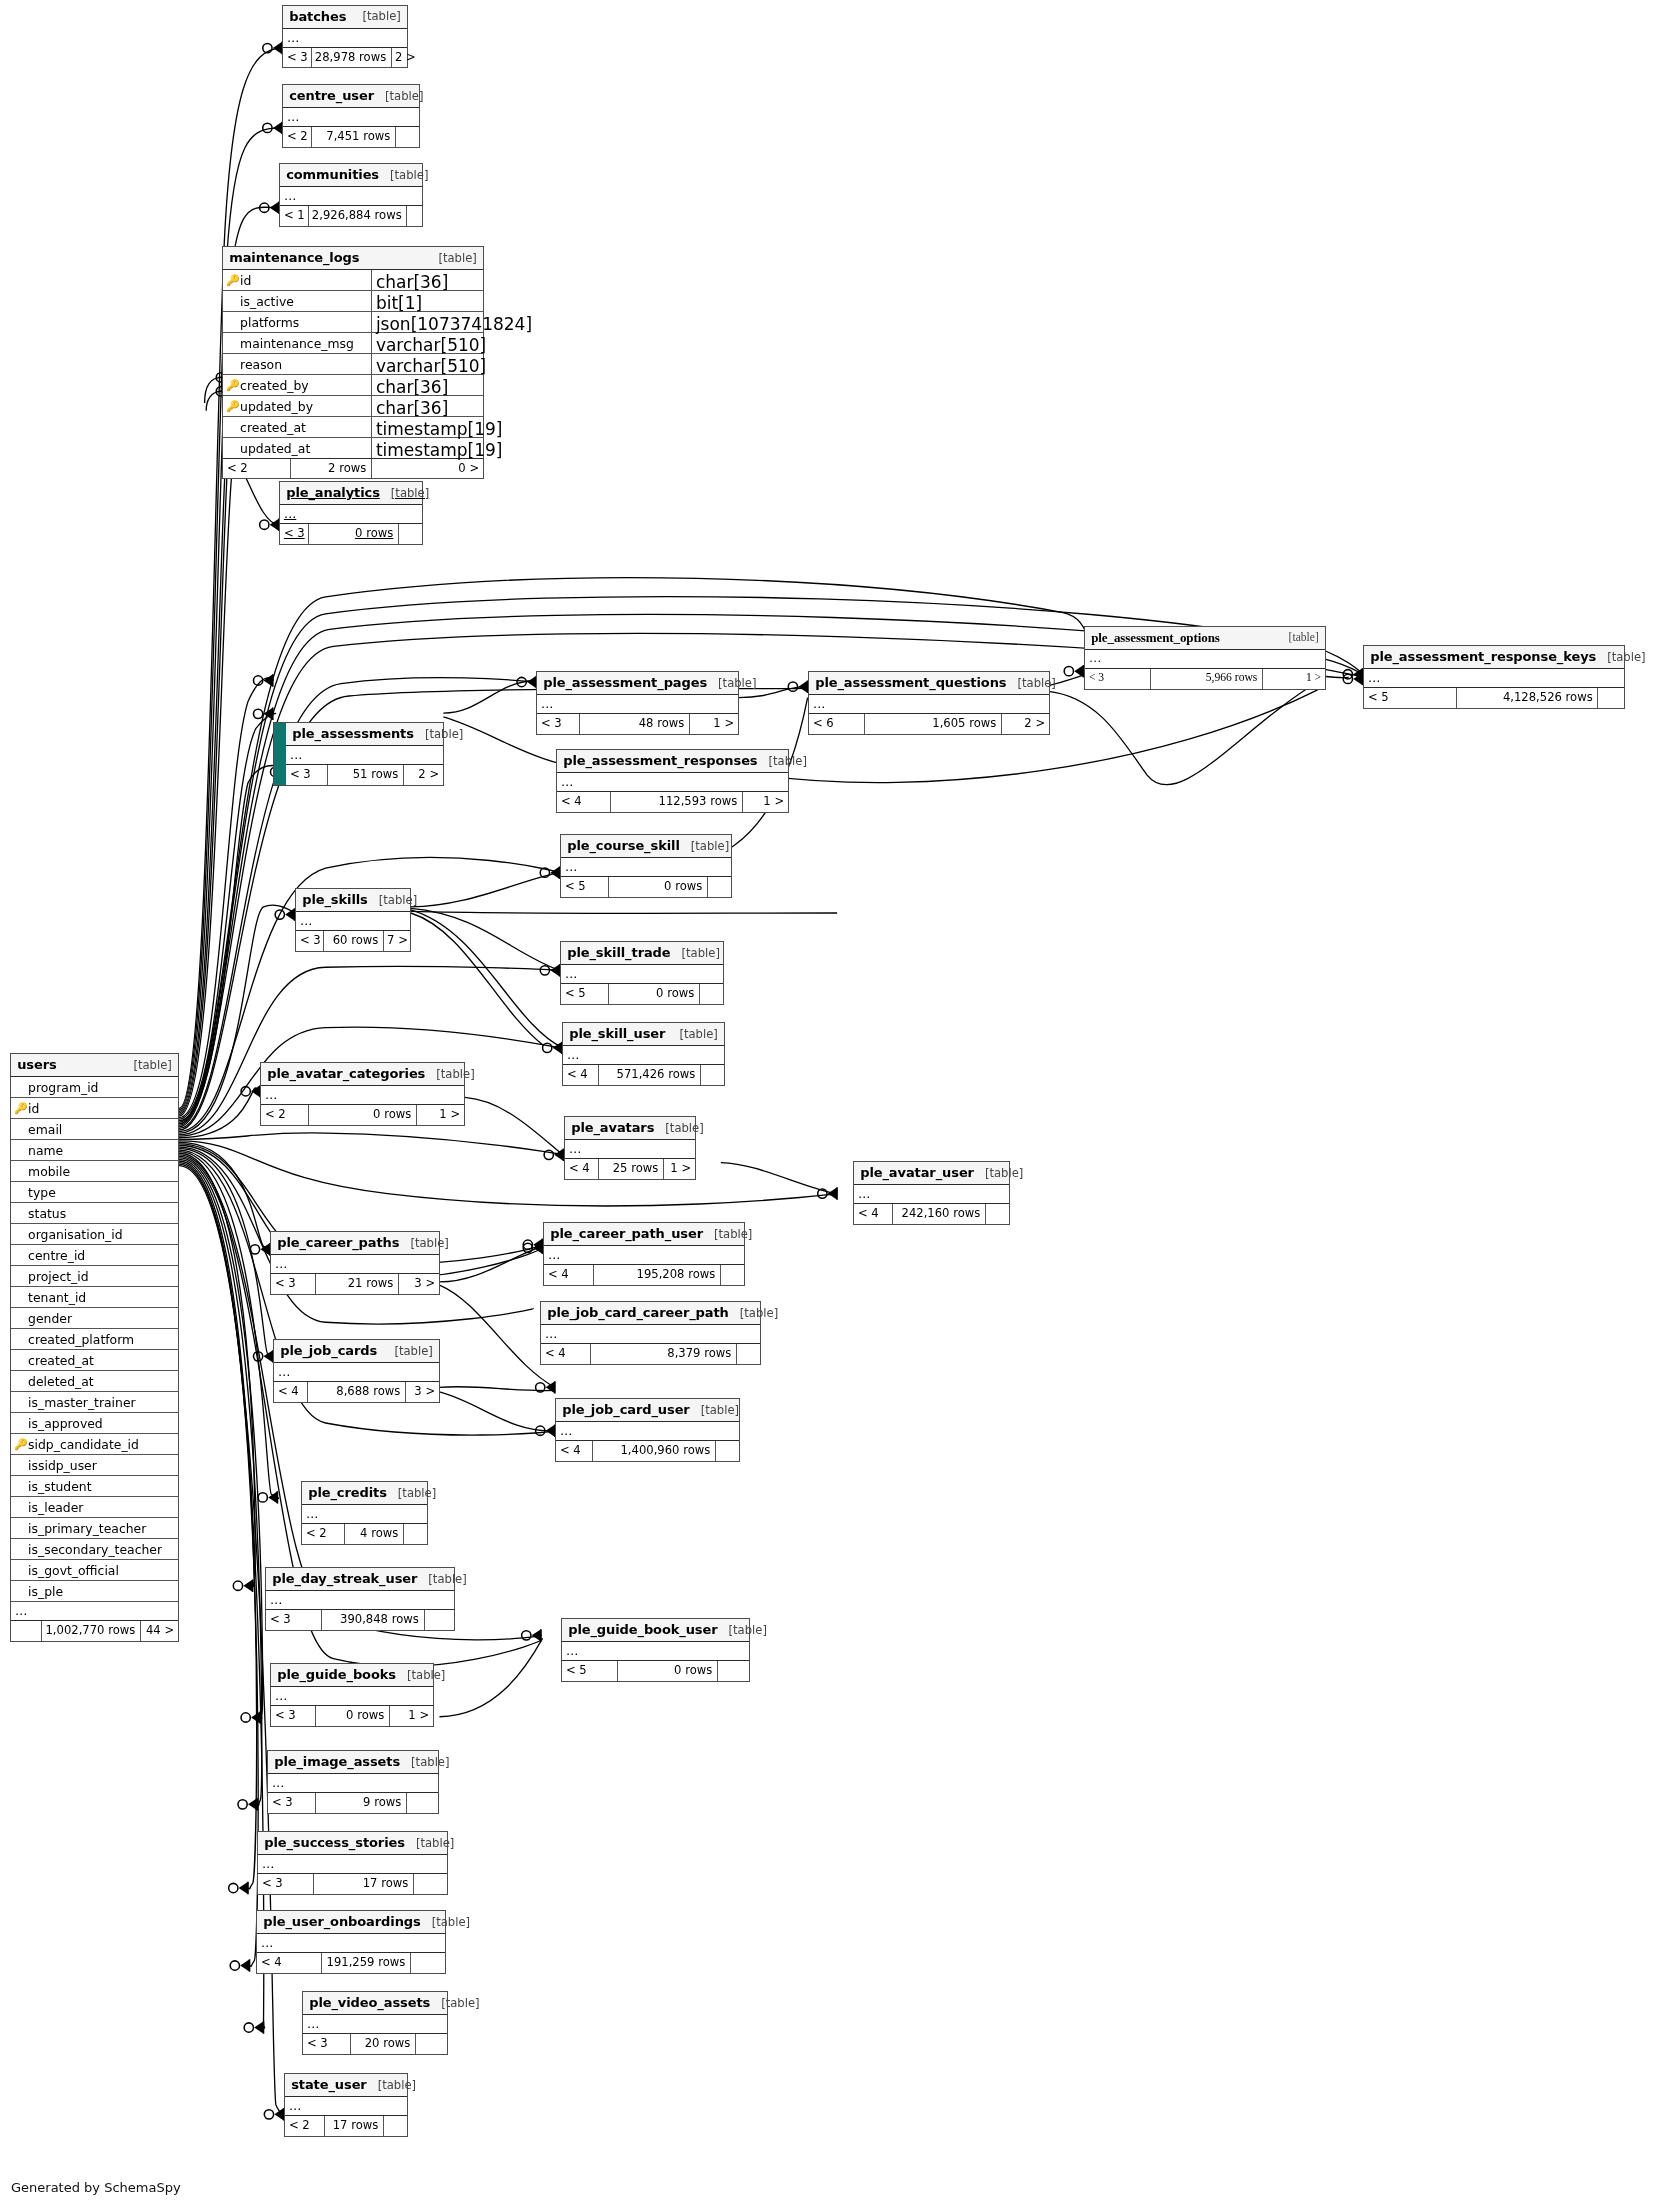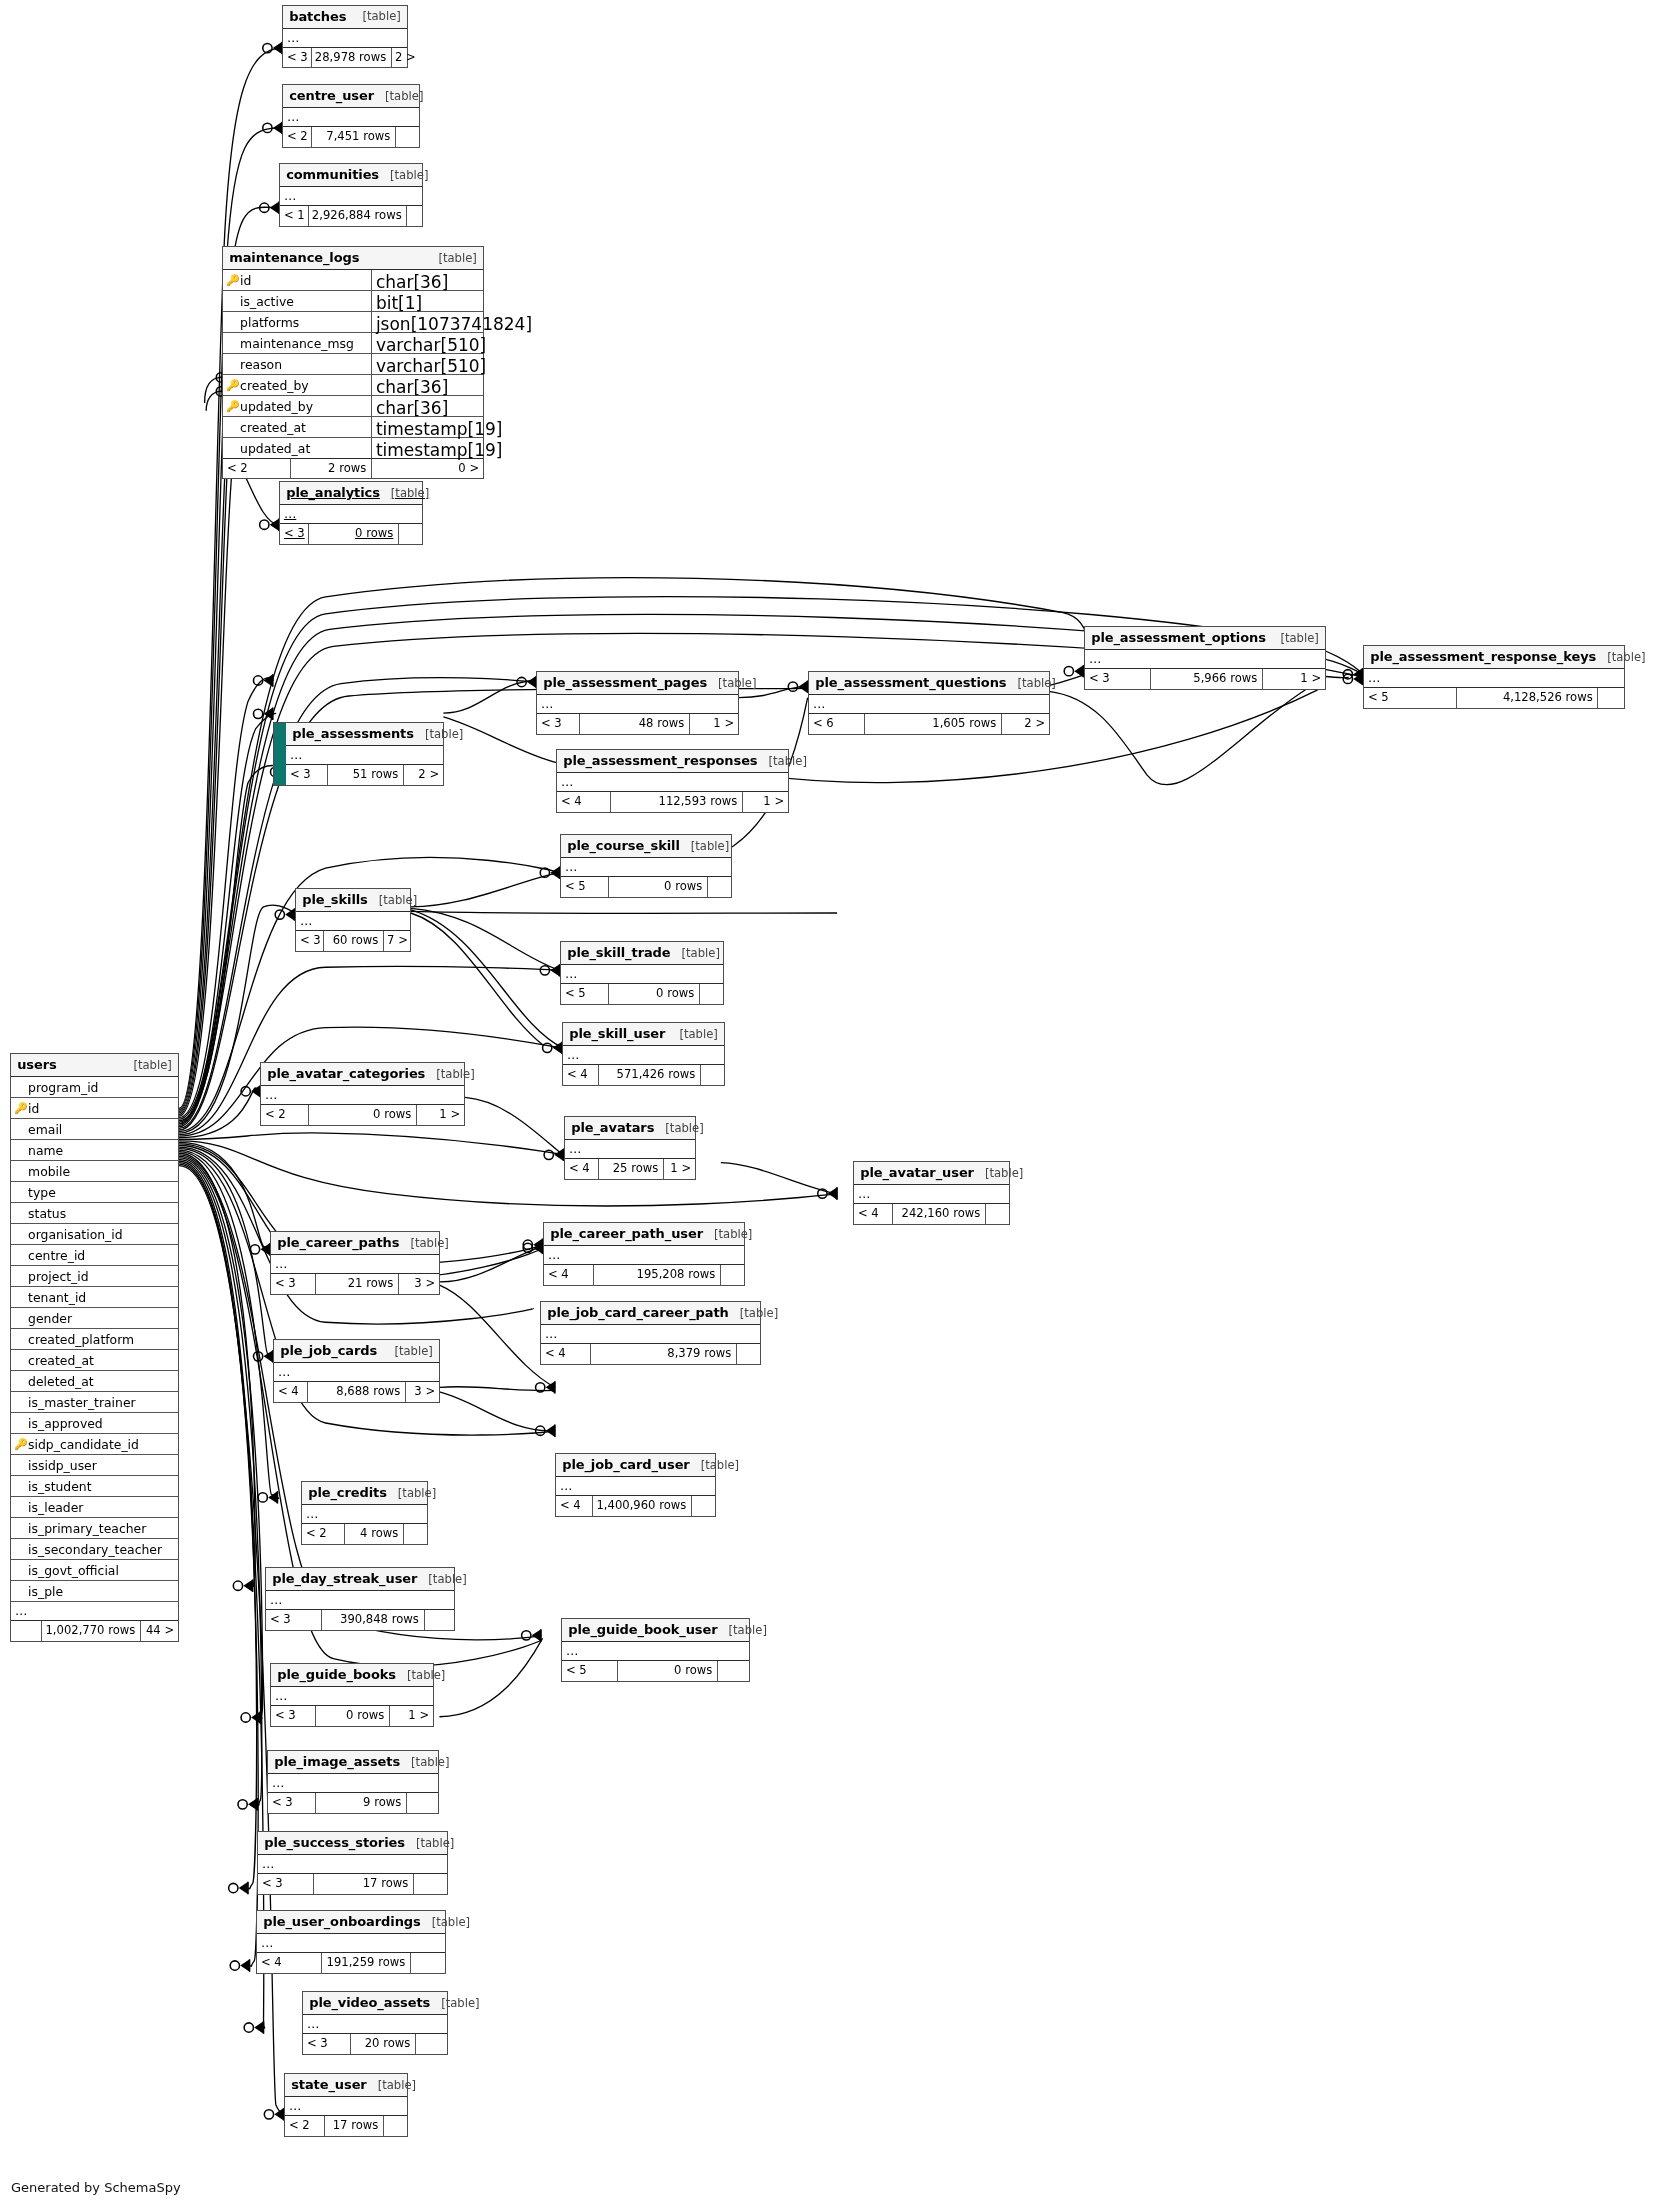--- a/index.html
+++ b/index.html
@@ -405,21 +405,21 @@
       <span class="tbl-kind">[table]</span>
     </div>
     <div class="tbl-ellipsis">…</div>
     <div class="tbl-foot">
       <span class="foot-l">&lt; 3</span>
       <span class="foot-c">0 rows</span>
       <span class="foot-r"></span>
     </div>
   </div>
 
-  <div class="tbl" style="left:1084px; top:626px; width:242px;">
+  <div class="tbl" style="left:1084px; top:626px; width:242px;font-family:Liberation Serif, serif;">
     <div class="tbl-head">
       <span class="tbl-name">ple_assessment_options</span>
       <span class="tbl-kind">[table]</span>
     </div>
     <div class="tbl-ellipsis">…</div>
     <div class="tbl-foot">
       <span class="foot-l" style="width:66px">&lt; 3</span>
       <span class="foot-c">5,966 rows</span>
       <span class="foot-r" style="width:62px">1 &gt;</span>
     </div>
@@ -791,21 +791,21 @@
       <span class="tbl-kind">[table]</span>
     </div>
     <div class="tbl-ellipsis">…</div>
     <div class="tbl-foot">
       <span class="foot-l" style="width:34px">&lt; 4</span>
       <span class="foot-c">8,688 rows</span>
       <span class="foot-r" style="width:33px">3 &gt;</span>
     </div>
   </div>
 
-  <div class="tbl" style="left:555px; top:1453px; width:161px;">
+  <div class="tbl" style="left:555px; top:1398px; width:185px;">
     <div class="tbl-head">
       <span class="tbl-name">ple_job_card_user</span>
       <span class="tbl-kind">[table]</span>
     </div>
     <div class="tbl-ellipsis">…</div>
     <div class="tbl-foot">
       <span class="foot-l" style="width:37px">&lt; 4</span>
       <span class="foot-c">1,400,960 rows</span>
       <span class="foot-r" style="width:20px"></span>
     </div>

